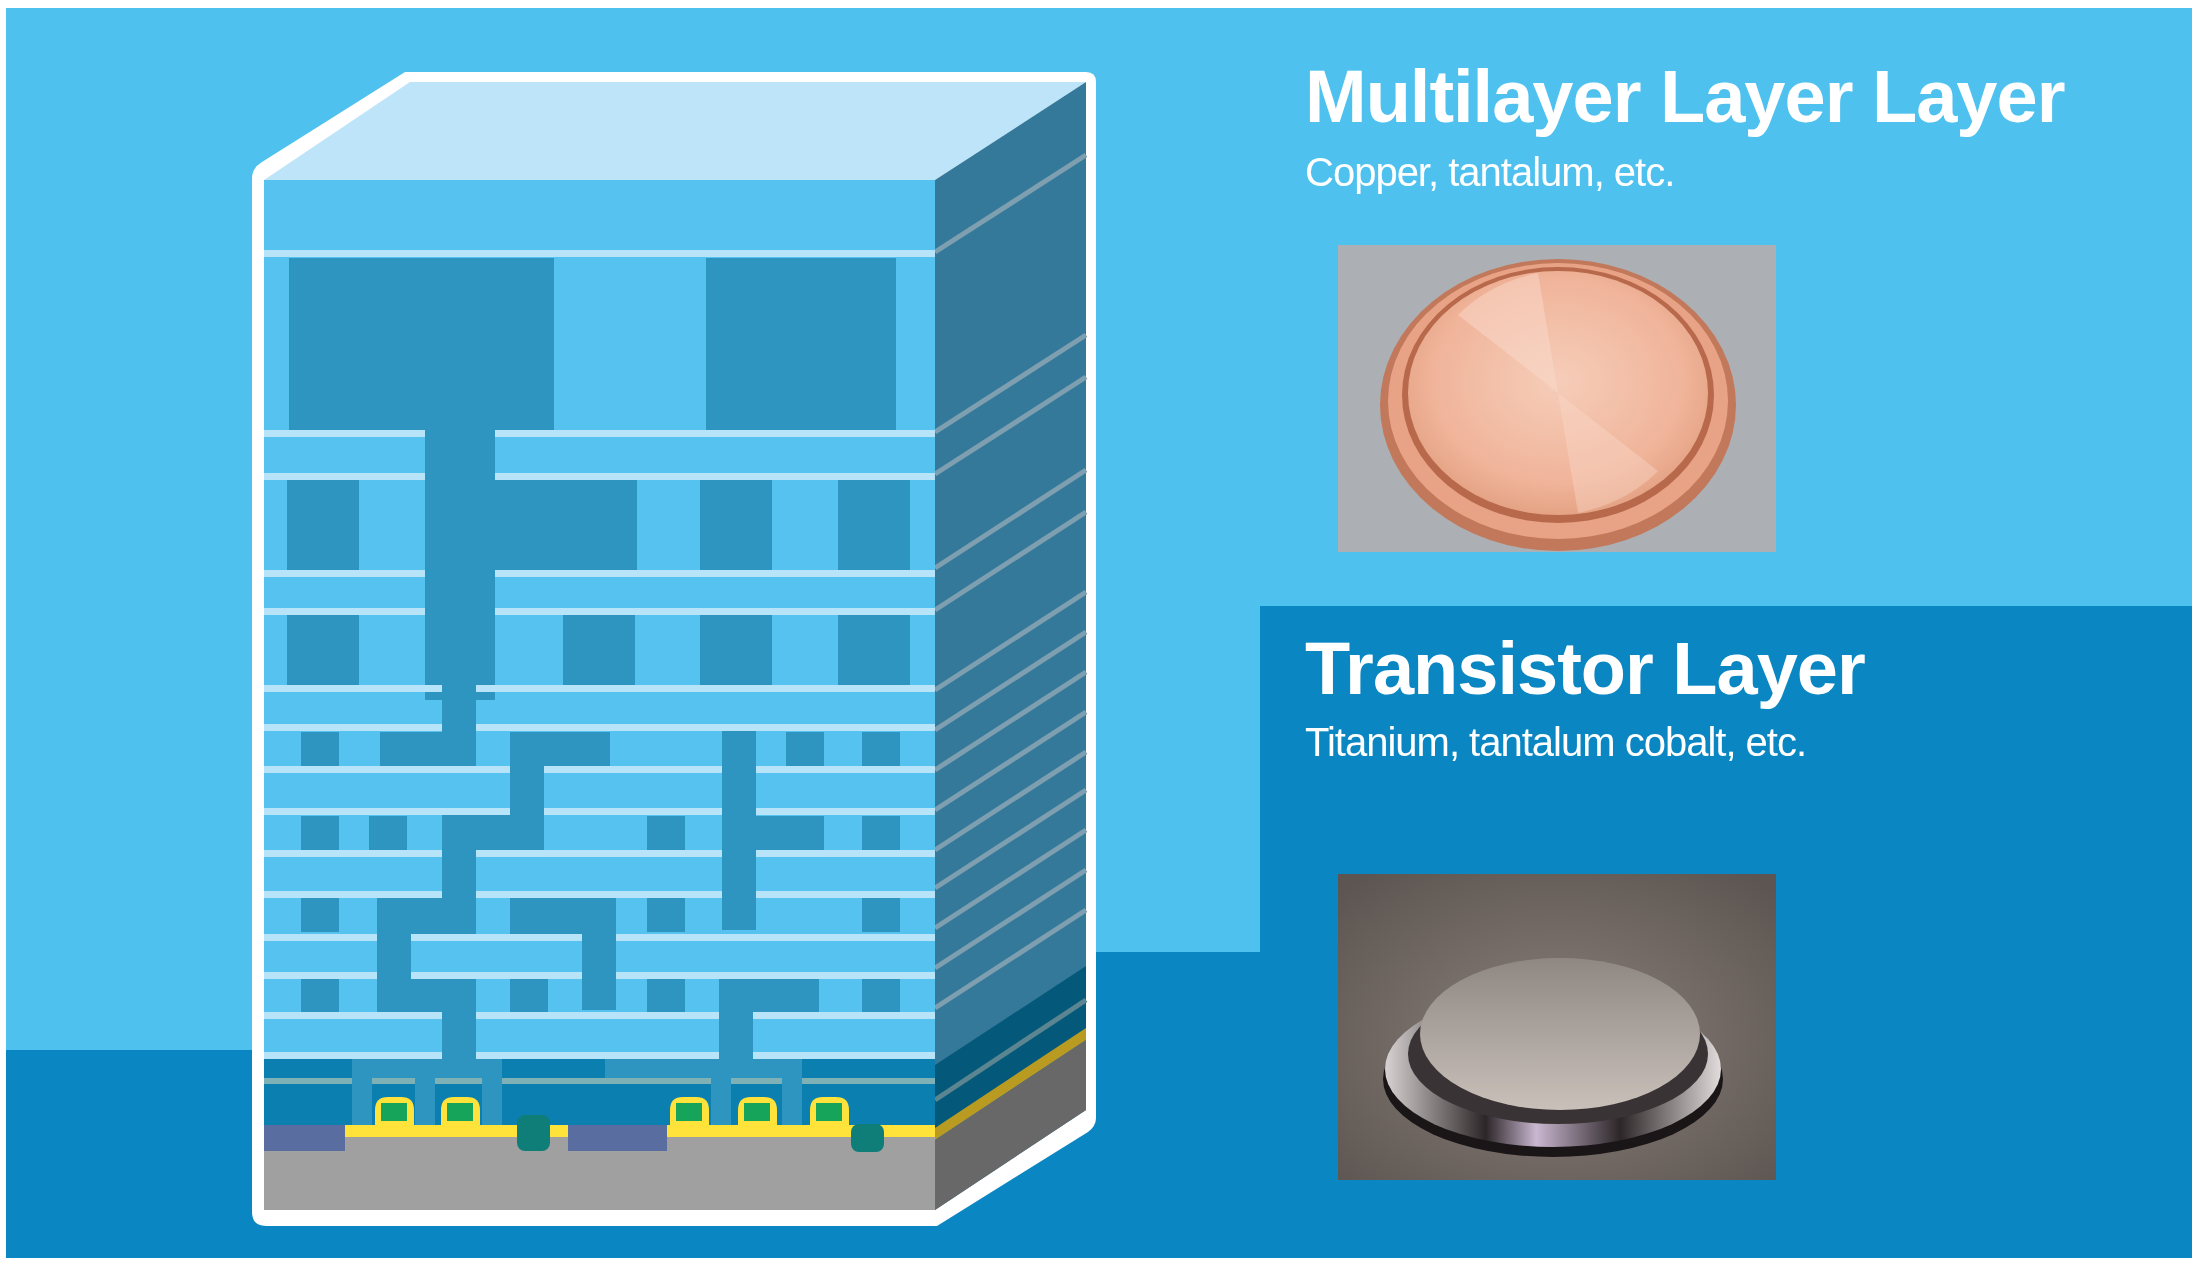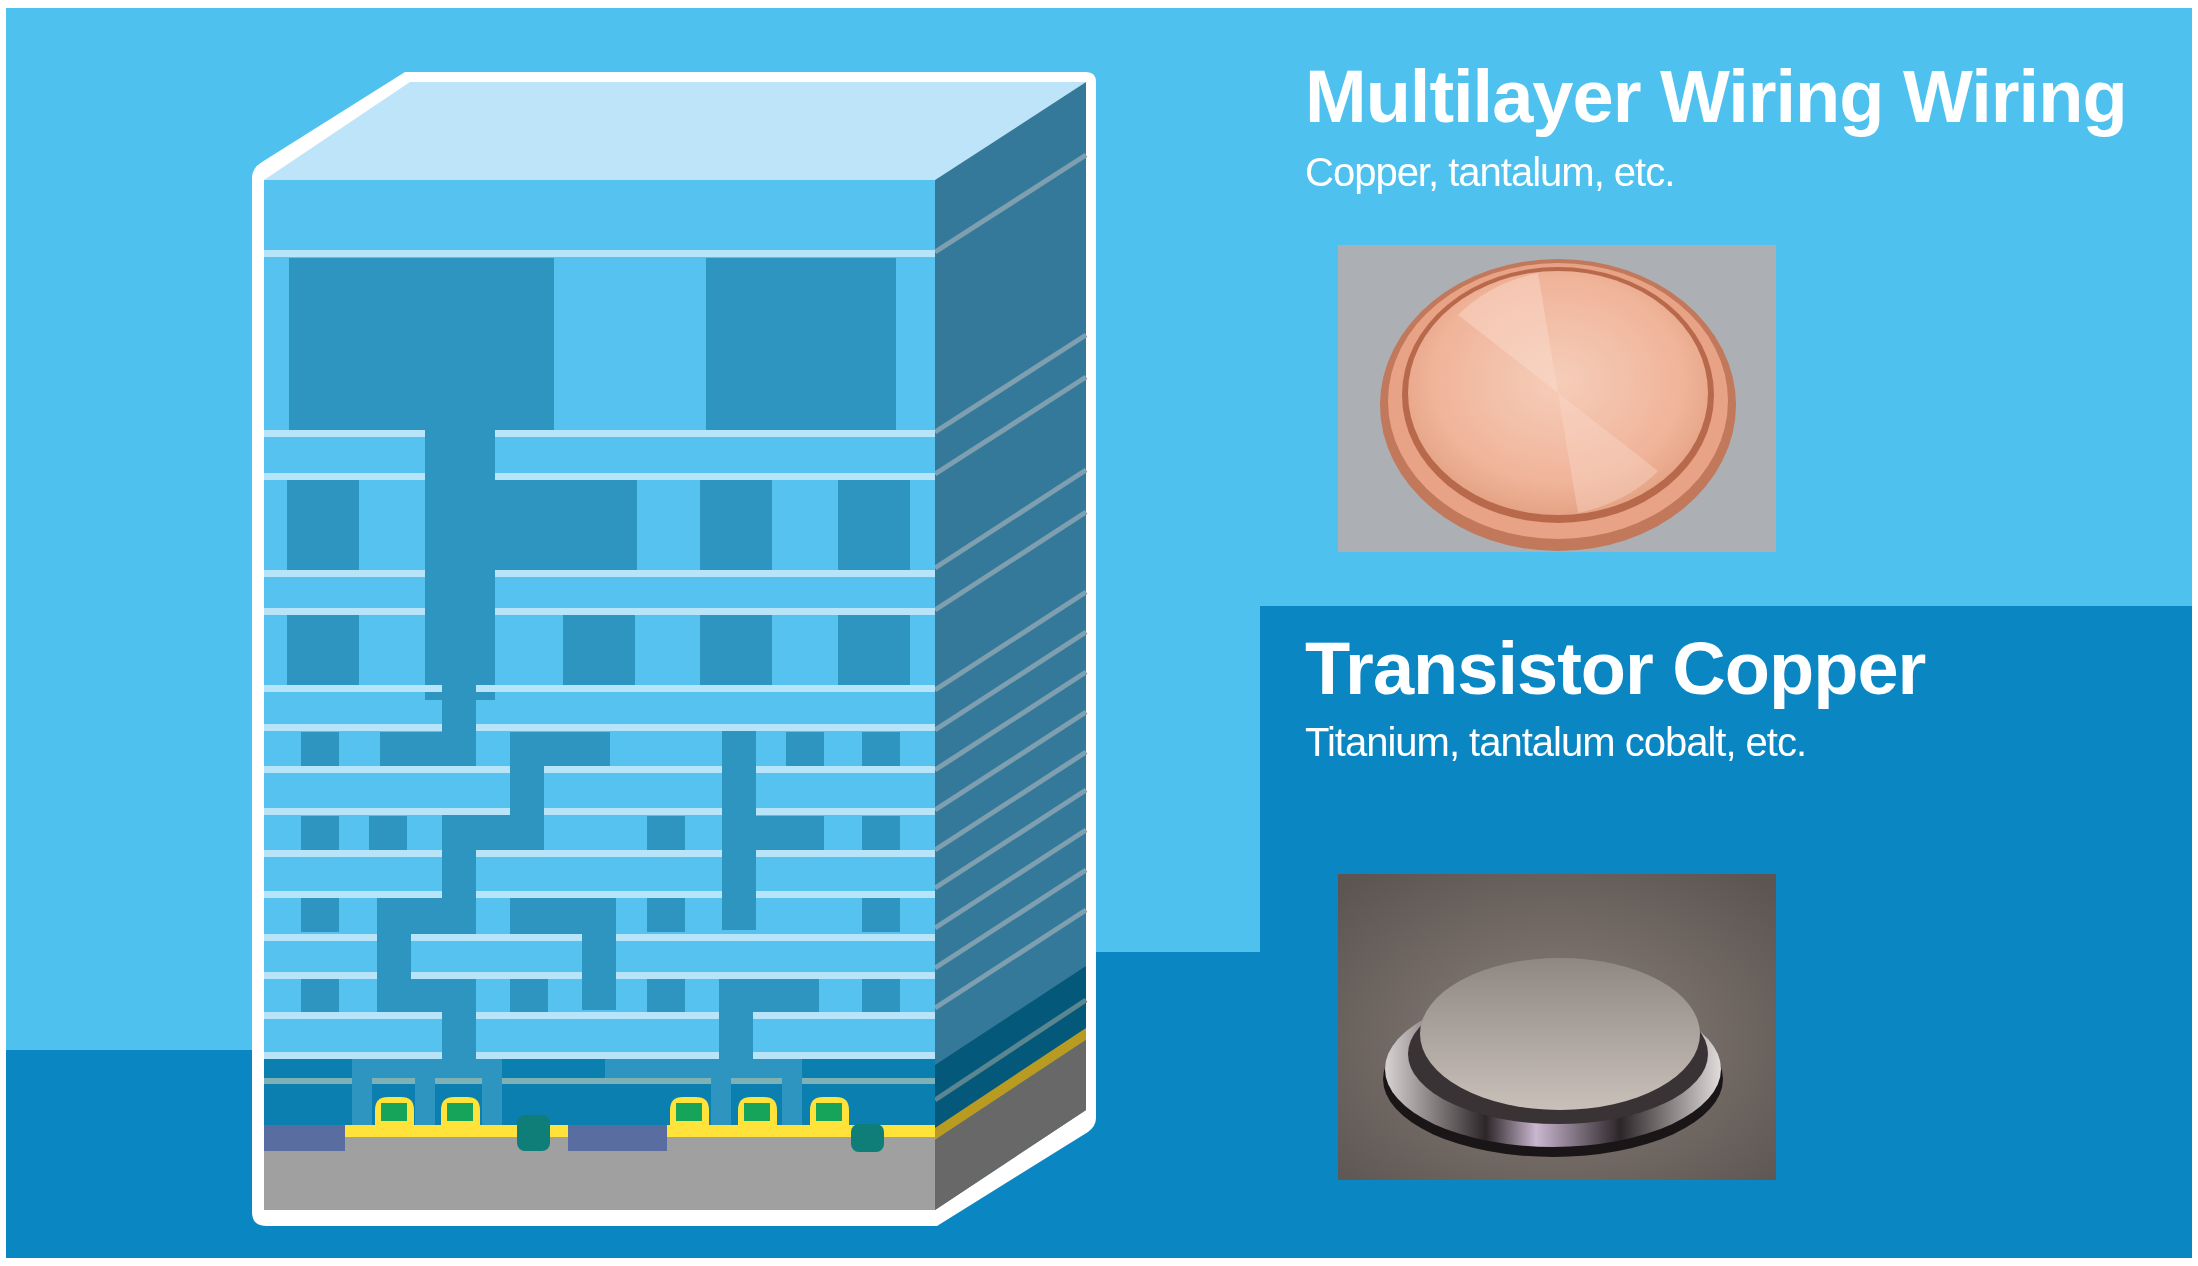--- a/index.html
+++ b/index.html
@@ -181,42 +181,42 @@
       <rect x="744" y="1103" width="26" height="18" fill="#16a45a"></rect>
       <path d="M810 1137 V1110 Q810 1097 823 1097 H836 Q849 1097 849 1110 V1137 Z" fill="#ffe23a"></path>
       <rect x="816" y="1103" width="26" height="18" fill="#16a45a"></rect>
     </g>
 
     <rect x="517" y="1115" width="33" height="36" rx="8" fill="#0f7d78"></rect>
     <rect x="851" y="1124" width="33" height="28" rx="8" fill="#0f7d78"></rect>
   </svg>
 
   
-  <div class="label title" style="left:1305px; top:60px;">Multilayer Wiring Wiring</div>
+  <div class="label title" style="left:1305px; top:60px;">Multilayer Layer Layer</div>
   <div class="label subtitle" style="left:1305px; top:152px;">Copper, tantalum, etc.</div>
 
   <div class="photo" style="left:1338px; top:245px; width:438px; height:307px; background:#acb0b5;">
     <svg width="438" height="307" viewBox="0 0 438 307" xmlns="http://www.w3.org/2000/svg">
       <defs>
         <radialGradient id="cuFace" cx="0.5" cy="0.45" r="0.6">
           <stop offset="0" stop-color="#f6cdb9"></stop>
           <stop offset="0.7" stop-color="#f0b49a"></stop>
           <stop offset="1" stop-color="#e09c7c"></stop>
         </radialGradient>
       </defs>
       <ellipse cx="220" cy="160" rx="178" ry="146" fill="#c2785a"></ellipse>
       <ellipse cx="220" cy="156" rx="170" ry="138" fill="#e8a386"></ellipse>
       <ellipse cx="220" cy="150" rx="156" ry="128" fill="#b8694c"></ellipse>
       <ellipse cx="220" cy="148" rx="150" ry="122" fill="url(#cuFace)"></ellipse>
       <path d="M220 148 L120 70 A150 122 0 0 1 200 28 Z" fill="#f9dacb" opacity="0.5"></path>
       <path d="M220 148 L320 226 A150 122 0 0 1 240 268 Z" fill="#f9dacb" opacity="0.4"></path>
     </svg>
   </div>
 
-  <div class="label title" style="left:1305px; top:632px;">Transistor Copper</div>
+  <div class="label title" style="left:1305px; top:632px;">Transistor Layer</div>
   <div class="label subtitle" style="left:1305px; top:722px;">Titanium, tantalum cobalt, etc.</div>
 
   <div class="photo" style="left:1338px; top:874px; width:438px; height:306px; background:#6b625e;">
     <svg width="438" height="306" viewBox="0 0 438 306" xmlns="http://www.w3.org/2000/svg">
       <defs>
         <radialGradient id="bgShade" cx="0.5" cy="0.55" r="0.7">
           <stop offset="0" stop-color="#8a807b"></stop>
           <stop offset="1" stop-color="#5d5551"></stop>
         </radialGradient>
         <linearGradient id="tiFace" x1="0" y1="0" x2="0" y2="1">

